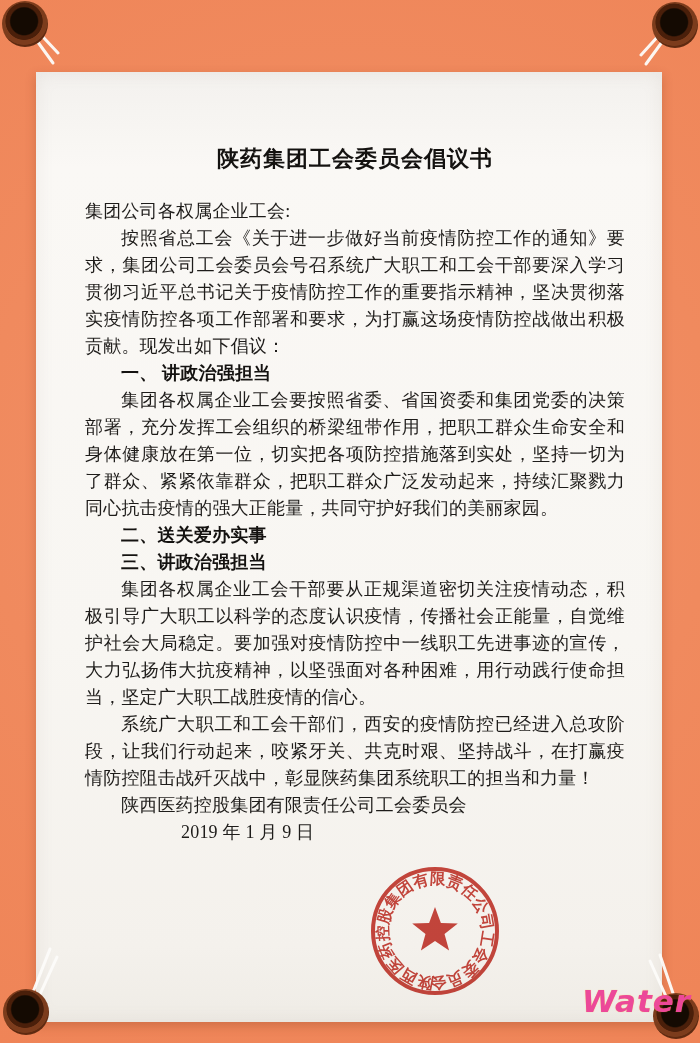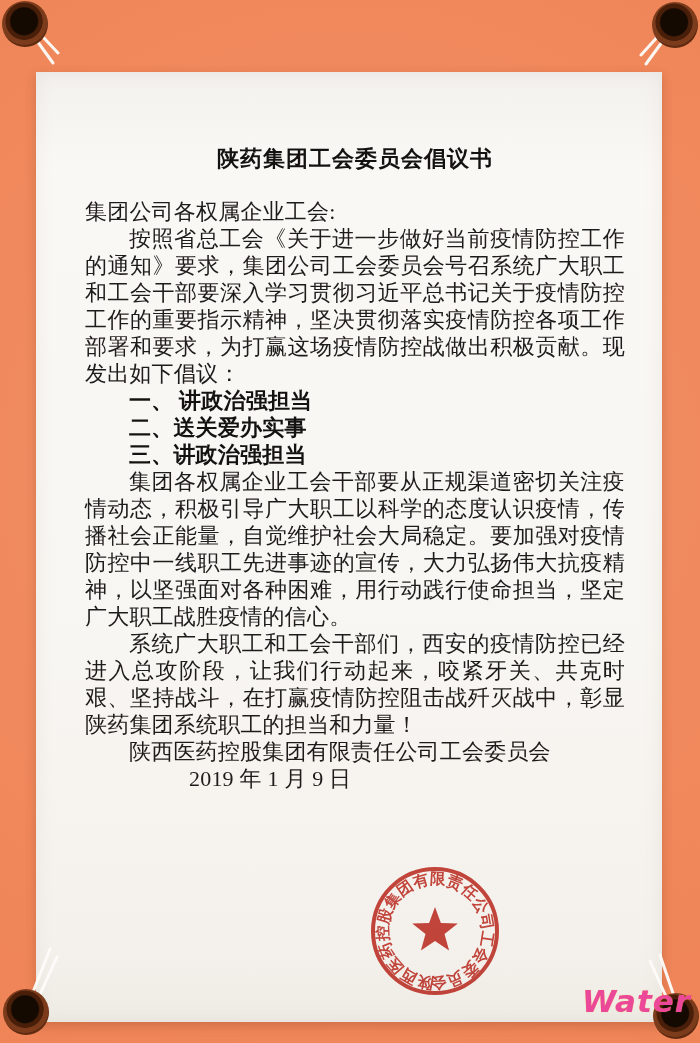--- a/index.html
+++ b/index.html
@@ -16,21 +16,21 @@
   }
   .content{
     position:absolute;left:49px;top:72px;width:540px;color:#1e1c1a;
   }
   .title{
     font-family:"Liberation Sans", sans-serif;
     font-weight:bold;font-size:22px;letter-spacing:1px;text-align:center;
     margin:0 0 24px 0;color:#141210;
   }
   .doc-body p{
-    margin:0;font-size:22px;line-height:27px;text-align:justify;
+    margin:0;font-size:18px;line-height:27px;text-align:justify;
     text-indent:2em;letter-spacing:.2px;
   }
   .doc-body p.salutation{text-indent:0;}
   .doc-body p.heading{font-weight:bold;color:#141210;}
   .signature-line{
     margin:22px 0 0 0;font-size:18.5px;line-height:27px;text-align:right;
     text-indent:0;color:#1e1c1a;
   }
   .date-line{
     margin:2px 0 0 0;font-size:18.5px;line-height:27px;text-align:center;
@@ -62,20 +62,21 @@
 </head>
 <body>
 
 <div class="paper">
   <div class="content">
     <h1 class="title">陕药集团工会委员会倡议书</h1>
     <div class="doc-body">
       <p class="salutation">集团公司各权属企业工会:</p>
       <p>按照省总工会《关于进一步做好当前疫情防控工作的通知》要求，集团公司工会委员会号召系统广大职工和工会干部要深入学习贯彻习近平总书记关于疫情防控工作的重要指示精神，坚决贯彻落实疫情防控各项工作部署和要求，为打赢这场疫情防控战做出积极贡献。现发出如下倡议：</p>
       <p class="heading">一、 讲政治强担当</p>
+      <p>集团各权属企业工会要按照省委、省国资委和集团党委的决策部署，充分发挥工会组织的桥梁纽带作用，把职工群众生命安全和身体健康放在第一位，切实把各项防控措施落到实处，坚持一切为了群众、紧紧依靠群众，把职工群众广泛发动起来，持续汇聚戮力同心抗击疫情的强大正能量，共同守护好我们的美丽家园。</p>
       <p class="heading">二、送关爱办实事</p>
       <p class="heading">三、讲政治强担当</p>
       <p>集团各权属企业工会干部要从正规渠道密切关注疫情动态，积极引导广大职工以科学的态度认识疫情，传播社会正能量，自觉维护社会大局稳定。要加强对疫情防控中一线职工先进事迹的宣传，大力弘扬伟大抗疫精神，以坚强面对各种困难，用行动践行使命担当，坚定广大职工战胜疫情的信心。</p>
       <p>系统广大职工和工会干部们，西安的疫情防控已经进入总攻阶段，让我们行动起来，咬紧牙关、共克时艰、坚持战斗，在打赢疫情防控阻击战歼灭战中，彰显陕药集团系统职工的担当和力量！</p>
       <p class="signature-line">陕西医药控股集团有限责任公司工会委员会</p>
       <p class="date-line">2019 年 1 月 9 日</p>
     </div>
   </div>
 
   <svg class="seal" viewBox="0 0 170 170">

